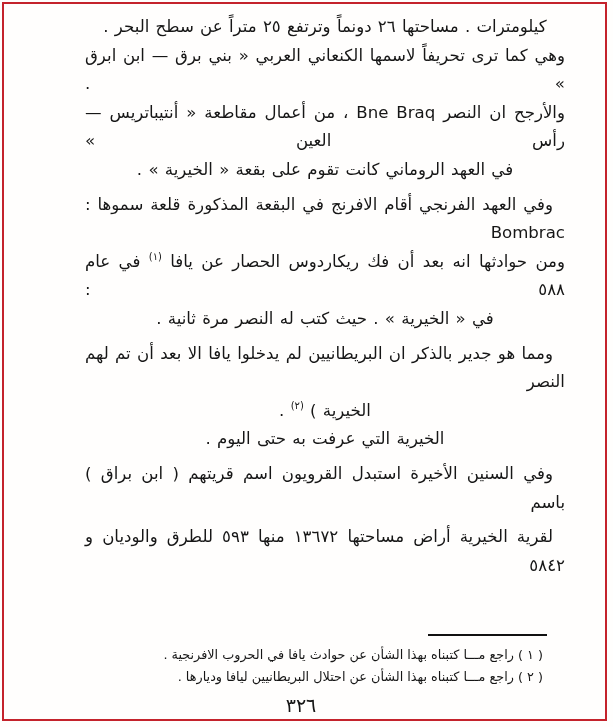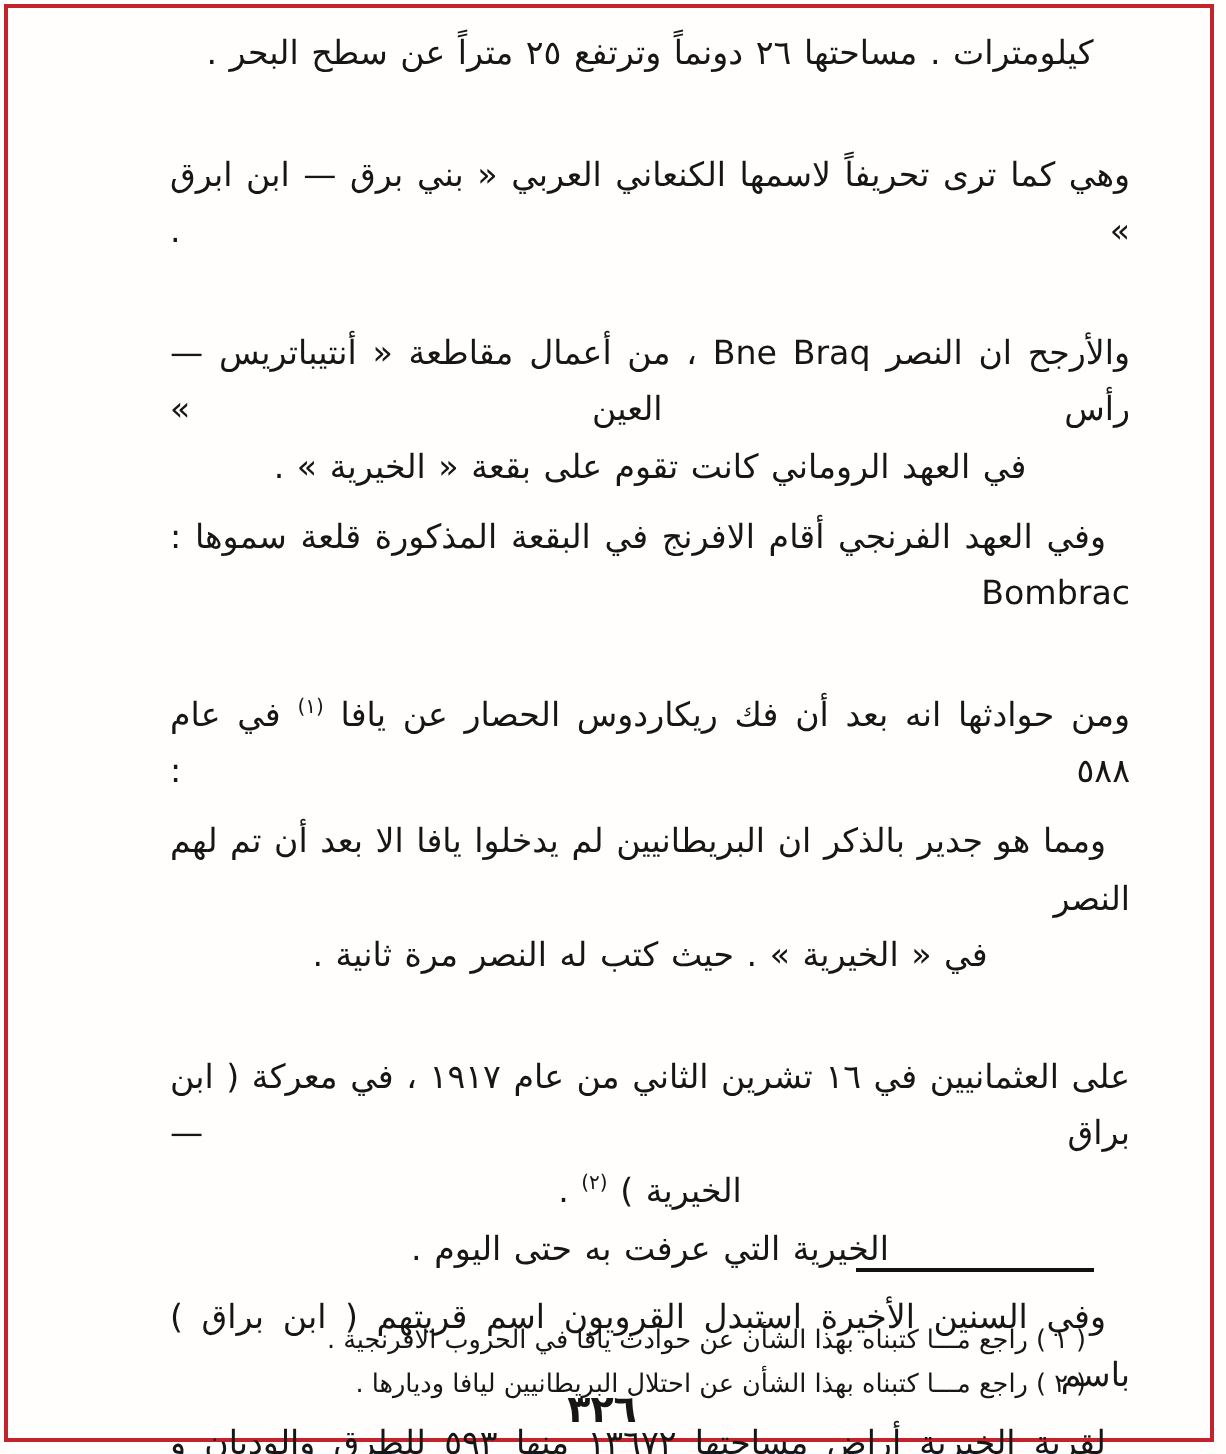--- a/index.html
+++ b/index.html
@@ -25,61 +25,59 @@
     font-size:16.6px;
   }
   .line{
     line-height:28.6px;
     text-align:center;
     word-spacing:1px;
   }
   .line.full{
     text-align:justify;
     text-align-last:justify;
-    margin-top:32px;
   }
   .line.para{
     margin-top:6px;
     text-indent:12px;
   }
   .line sup{
     font-size:10px;
     line-height:0;
   }
   .footnote-rule{
     position:absolute;top:634px;right:66px;width:119px;height:2px;
     background:#111;
   }
   .footnotes{
-    position:absolute;top:660px;right:70px;width:430px;
+    position:absolute;top:644px;right:70px;width:430px;
     direction:rtl;
     font-size:12.8px;line-height:21.5px;
   }
   .page-number{
     position:absolute;top:694px;left:61px;width:480px;
     text-align:center;
-    font-size:19px;font-weight:bold;
+    font-size:19px;font-weight:normal;
     letter-spacing:2px;
   }
 </style>
 </head>
 <body>
 
 <div class="page-frame"></div>
 
 <div class="text-block">
     <div class="line">كيلومترات . مساحتها ٢٦ دونماً وترتفع ٢٥ متراً عن سطح البحر .</div>
     <div class="line full">وهي كما ترى تحريفاً لاسمها الكنعاني العربي « بني برق — ابن ابرق » .</div>
     <div class="line full">والأرجح ان النصر Bne Braq ، من أعمال مقاطعة « أنتيباتريس — رأس العين »</div>
     <div class="line">في العهد الروماني كانت تقوم على بقعة « الخيرية » .</div>
     <div class="line para full">وفي العهد الفرنجي أقام الافرنج في البقعة المذكورة قلعة سموها : Bombrac</div>
     <div class="line full">ومن حوادثها انه بعد أن فك ريكاردوس الحصار عن يافا <sup>(١)</sup> في عام ٥٨٨ :</div>
+    <div class="line">في « الخيرية » . حيث كتب له النصر مرة ثانية .</div>
     <div class="line para full">ومما هو جدير بالذكر ان البريطانيين لم يدخلوا يافا الا بعد أن تم لهم النصر</div>
-    <div class="line">في « الخيرية » . حيث كتب له النصر مرة ثانية .</div>
-    <div class="line full">على العثمانيين في ١٦ تشرين الثاني من عام ١٩١٧ ، في معركة ( ابن براق —</div>
     <div class="line">الخيرية ) <sup>(٢)</sup> .</div>
     <div class="line">الخيرية التي عرفت به حتى اليوم .</div>
     <div class="line para full">وفي السنين الأخيرة استبدل القرويون اسم قريتهم ( ابن براق ) باسم</div>
     <div class="line para full">لقرية الخيرية أراض مساحتها ١٣٦٧٢ منها ٥٩٣ للطرق والوديان و ٥٨٤٢</div>
   </div>
 
 <div class="footnote-rule"></div>
 
 <div class="footnotes">
     <div class="footnote">( ١ ) راجع مـــا كتبناه بهذا الشأن عن حوادث يافا في الحروب الافرنجية .</div>

